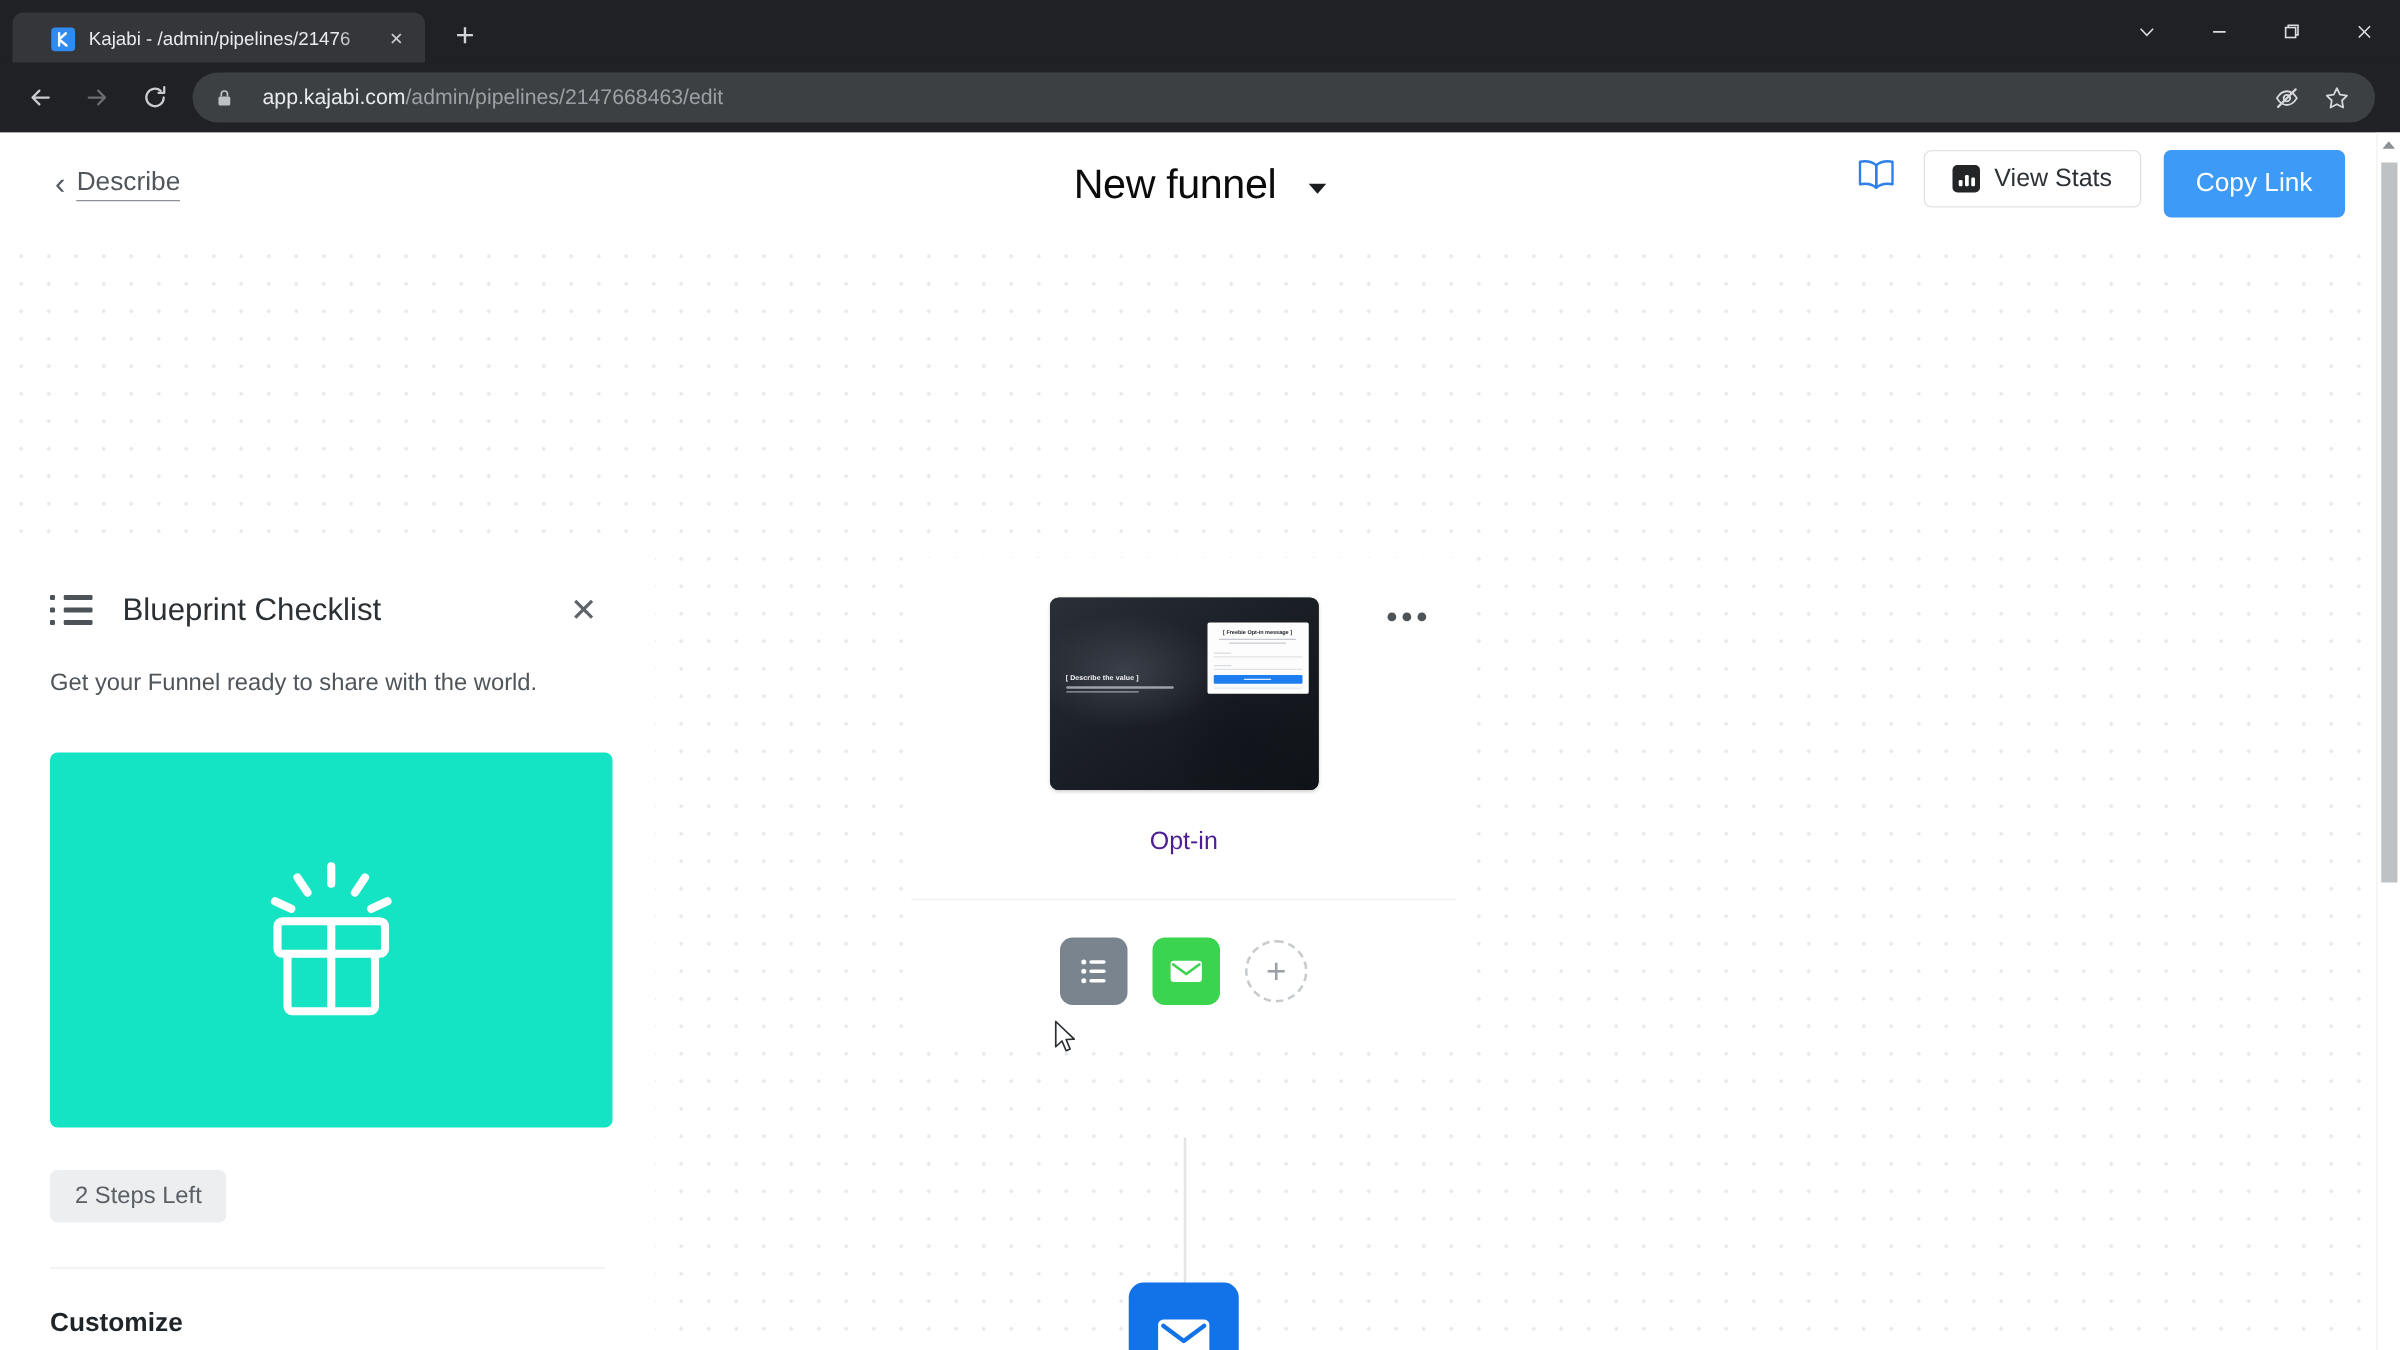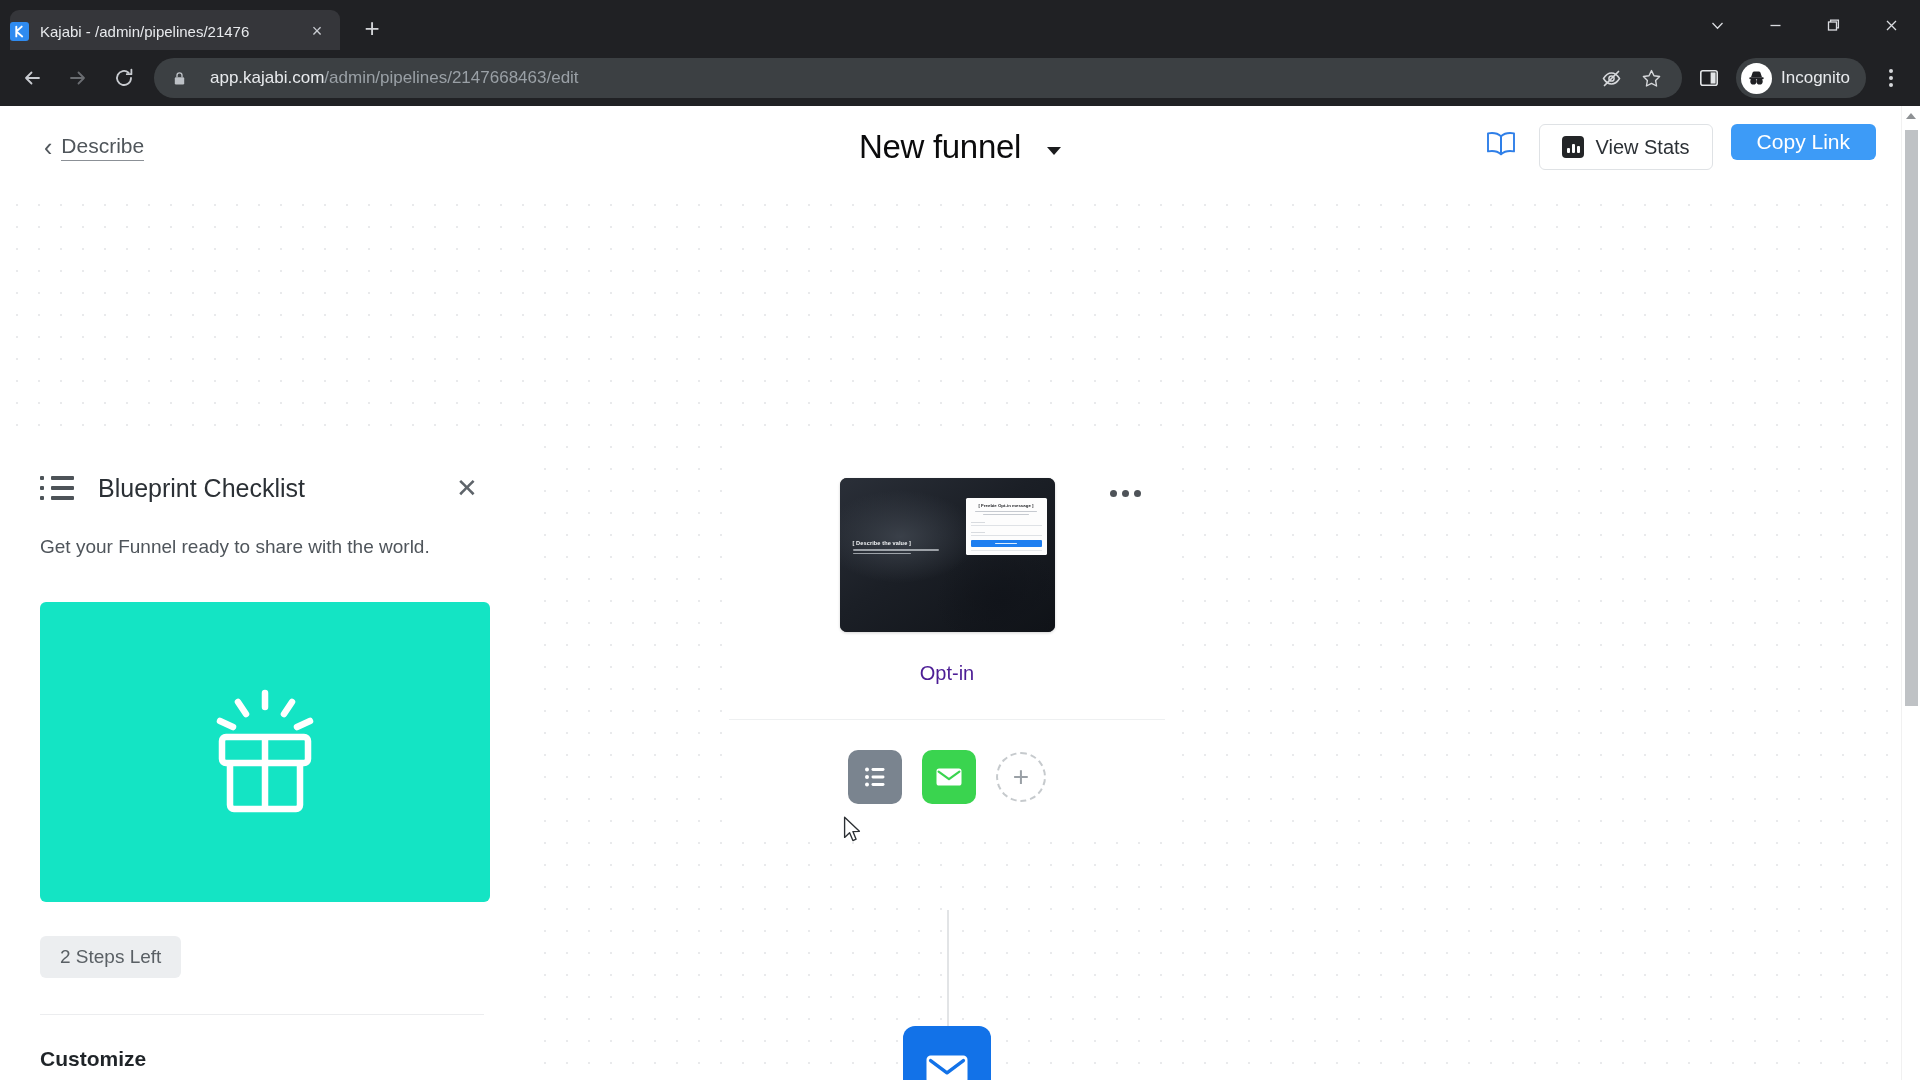--- a/index.html
+++ b/index.html
@@ -15,21 +15,21 @@
   .browser { width:1920px; height:1080px; position:relative; background:#202124; }
 
   .tabstrip {
     height:50px; background:#202124;
     display:flex; align-items:flex-end; padding-left:10px;
     position:relative;
   }
   .tab {
     height:42px; width:330px;
     background:#35363a; border-radius:9px 9px 0 0;
-    display:flex; align-items:center; padding:0 10px 0 0;
+    display:flex; align-items:center; padding:0 10px 0 31px;
     position:relative; top:2px;
   }
   .tab-favicon {
     width:19px; height:19px; border-radius:3px;
     background:#2f8bf0; flex:0 0 auto;
     display:flex; align-items:center; justify-content:center;
     margin-right:11px;
   }
   .tab-favicon svg { display:block; }
   .tab-title {
@@ -137,21 +137,21 @@
     background:#fff; display:flex; align-items:center; gap:11px;
     font-size:20px; color:#2c3136; cursor:pointer;
   }
   .stats-ic {
     width:22px; height:22px; border-radius:4px; background:#232527;
     display:flex; align-items:flex-end; justify-content:center; gap:2px; padding-bottom:5px;
   }
   .stats-ic i { width:3px; background:#fff; display:block; border-radius:1px;}
   .stats-ic i:nth-child(1){height:5px;} .stats-ic i:nth-child(2){height:9px;} .stats-ic i:nth-child(3){height:7px;}
   .btn-copy {
-    height:36px; padding:0 26px; border:none; border-radius:6px;
+    height:54px; padding:0 26px; border:none; border-radius:6px;
     background:#3d9bf7; color:#fff; font-size:21px; cursor:pointer;
     display:flex; align-items:center;
   }
 
   
   .canvas {
     position:absolute; left:0; top:82px; right:0; bottom:0;
     background-color:#ffffff;
     background-image:radial-gradient(#e9eaec 1.25px, transparent 1.3px);
     background-size:22px 22px;
@@ -374,44 +374,20 @@
           </svg>
         </span>
         <span class="oi">
           <svg width="21" height="21" viewBox="0 0 21 21">
             <path d="M10.5 2.6 l2.5 5.1 5.6 .8 -4 3.9 .95 5.6 -5.05 -2.65 -5.05 2.65 .95 -5.6 -4 -3.9 5.6 -.8Z" stroke="#d6d8db" stroke-width="1.4" fill="none" stroke-linejoin="round"></path>
           </svg>
         </span>
       </span>
     </div>
 
-    <div class="bar-right">
-      <div class="oi">
-        <svg width="22" height="22" viewBox="0 0 22 22">
-          <rect x="2.8" y="3.8" width="16.4" height="14.4" rx="2" stroke="#e3e5e7" stroke-width="1.6" fill="none"></rect>
-          <rect x="12.6" y="5.4" width="5" height="11.2" fill="#e3e5e7"></rect>
-        </svg>
-      </div>
-      <div class="incognito-chip">
-        <span class="incog-ava">
-          <svg width="23" height="23" viewBox="0 0 23 23">
-            <path d="M6 10.2 L7.6 5.6 a1.8 1.8 0 0 1 1.8 -1.2 h4.2 a1.8 1.8 0 0 1 1.8 1.2 L17 10.2Z" fill="#202124"></path>
-            <circle cx="8.4" cy="14.4" r="3.1" fill="#202124"></circle>
-            <circle cx="14.6" cy="14.4" r="3.1" fill="#202124"></circle>
-            <rect x="4.3" y="10.3" width="14.4" height="1.9" rx=".9" fill="#202124"></rect>
-          </svg>
-        </span>
-        <span>Incognito</span>
-      </div>
-      <div class="kebab">
-        <i></i>
-        <i></i>
-        <i></i>
-      </div>
-    </div>
   </div>
 
   <div class="viewport">
 
     <div class="app-header">
       <a class="back-link">
         <span class="chev">‹</span>
         <span class="lbl">Describe</span>
       </a>
 

